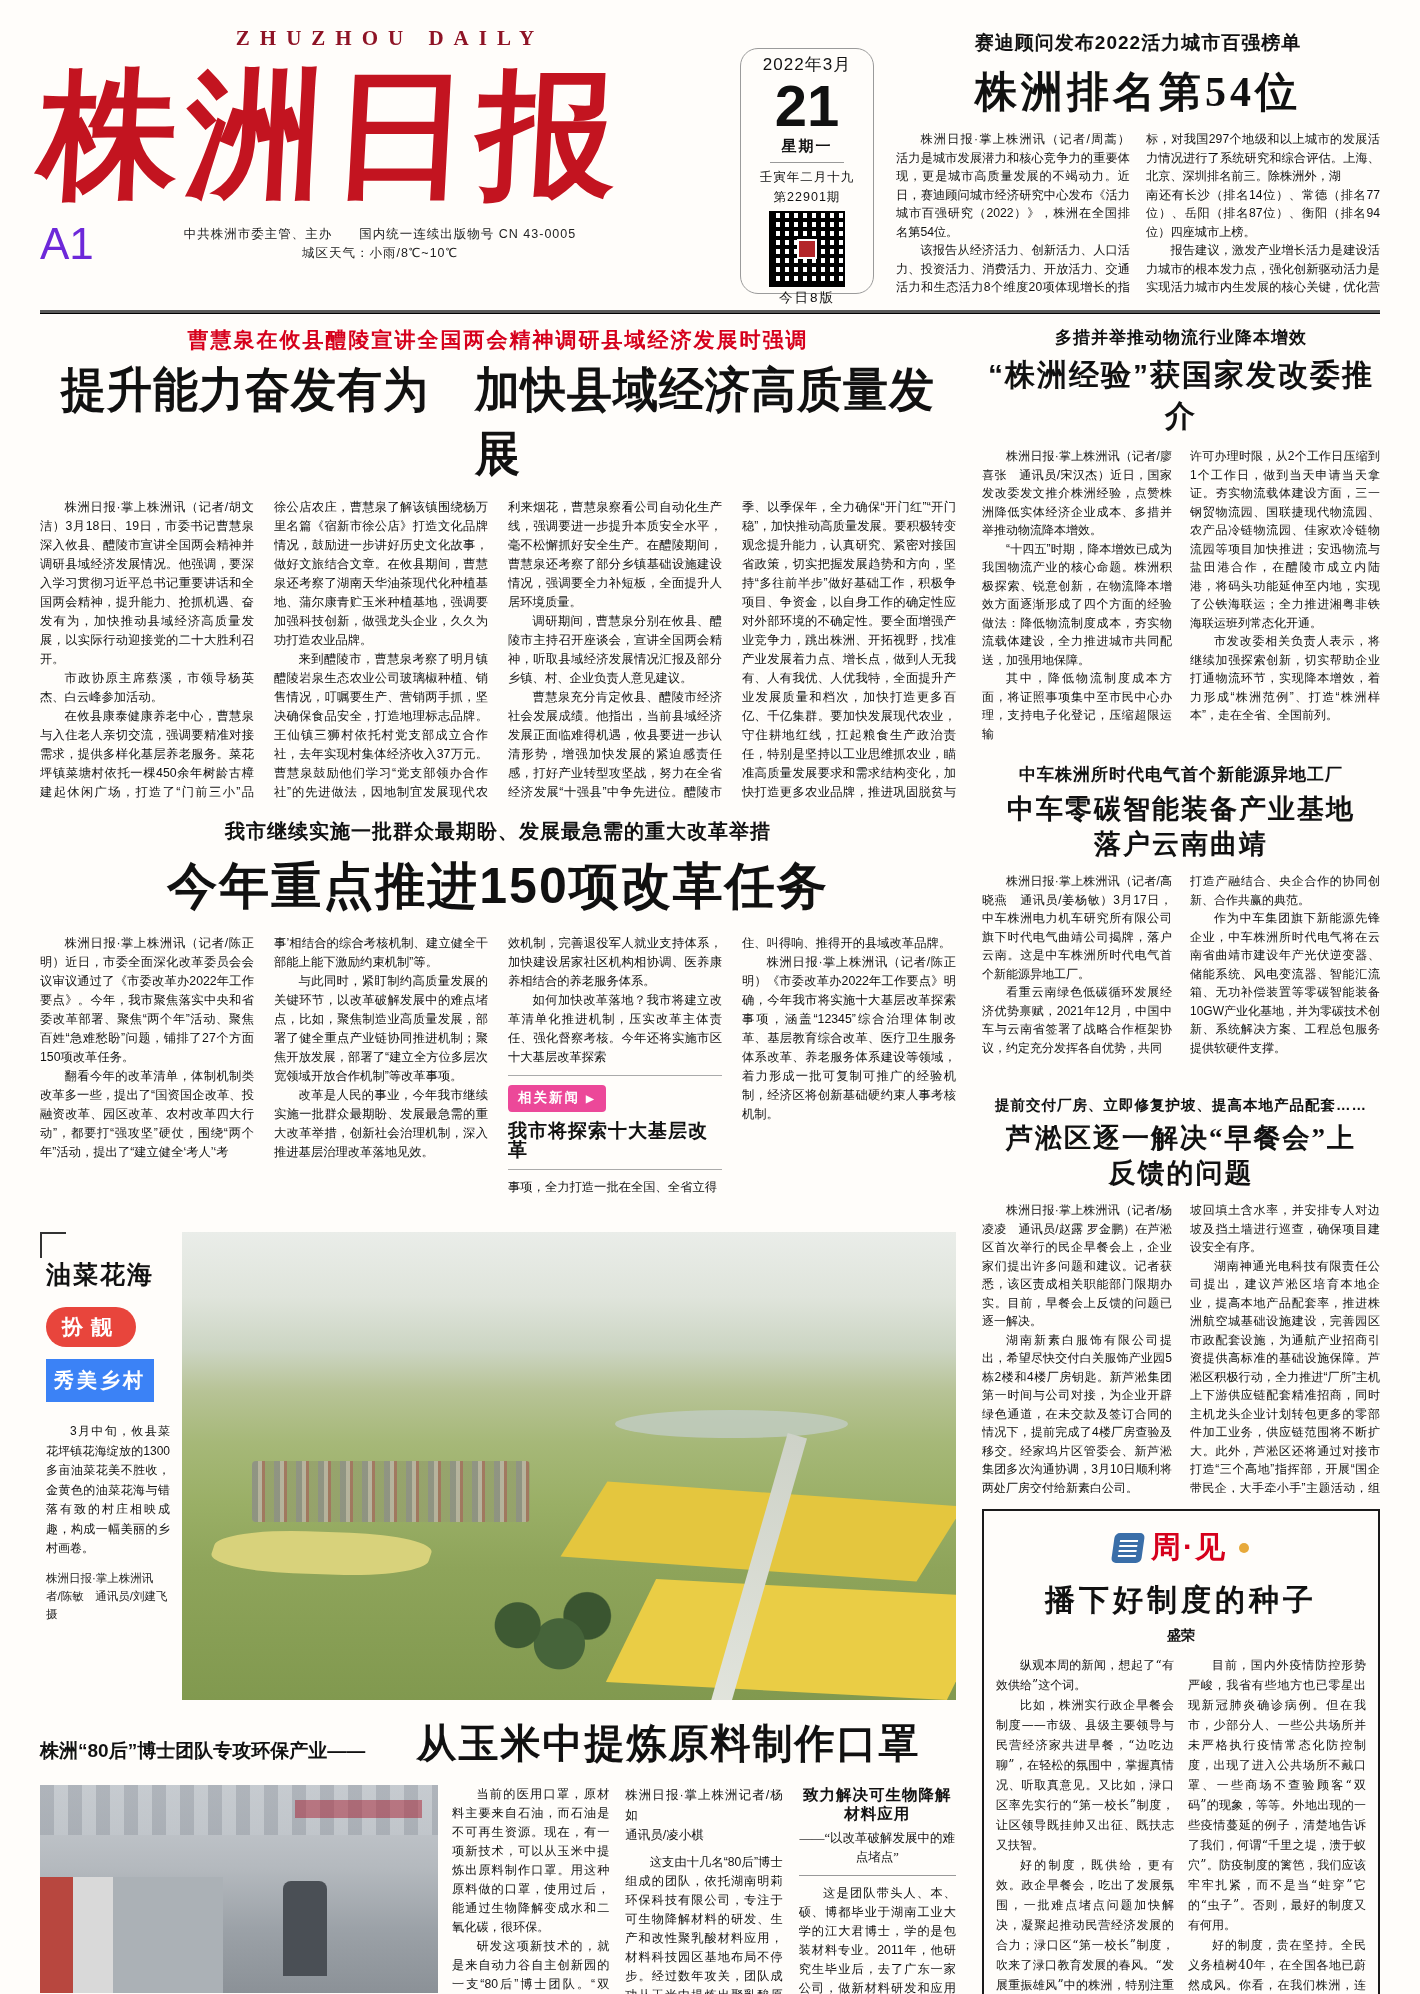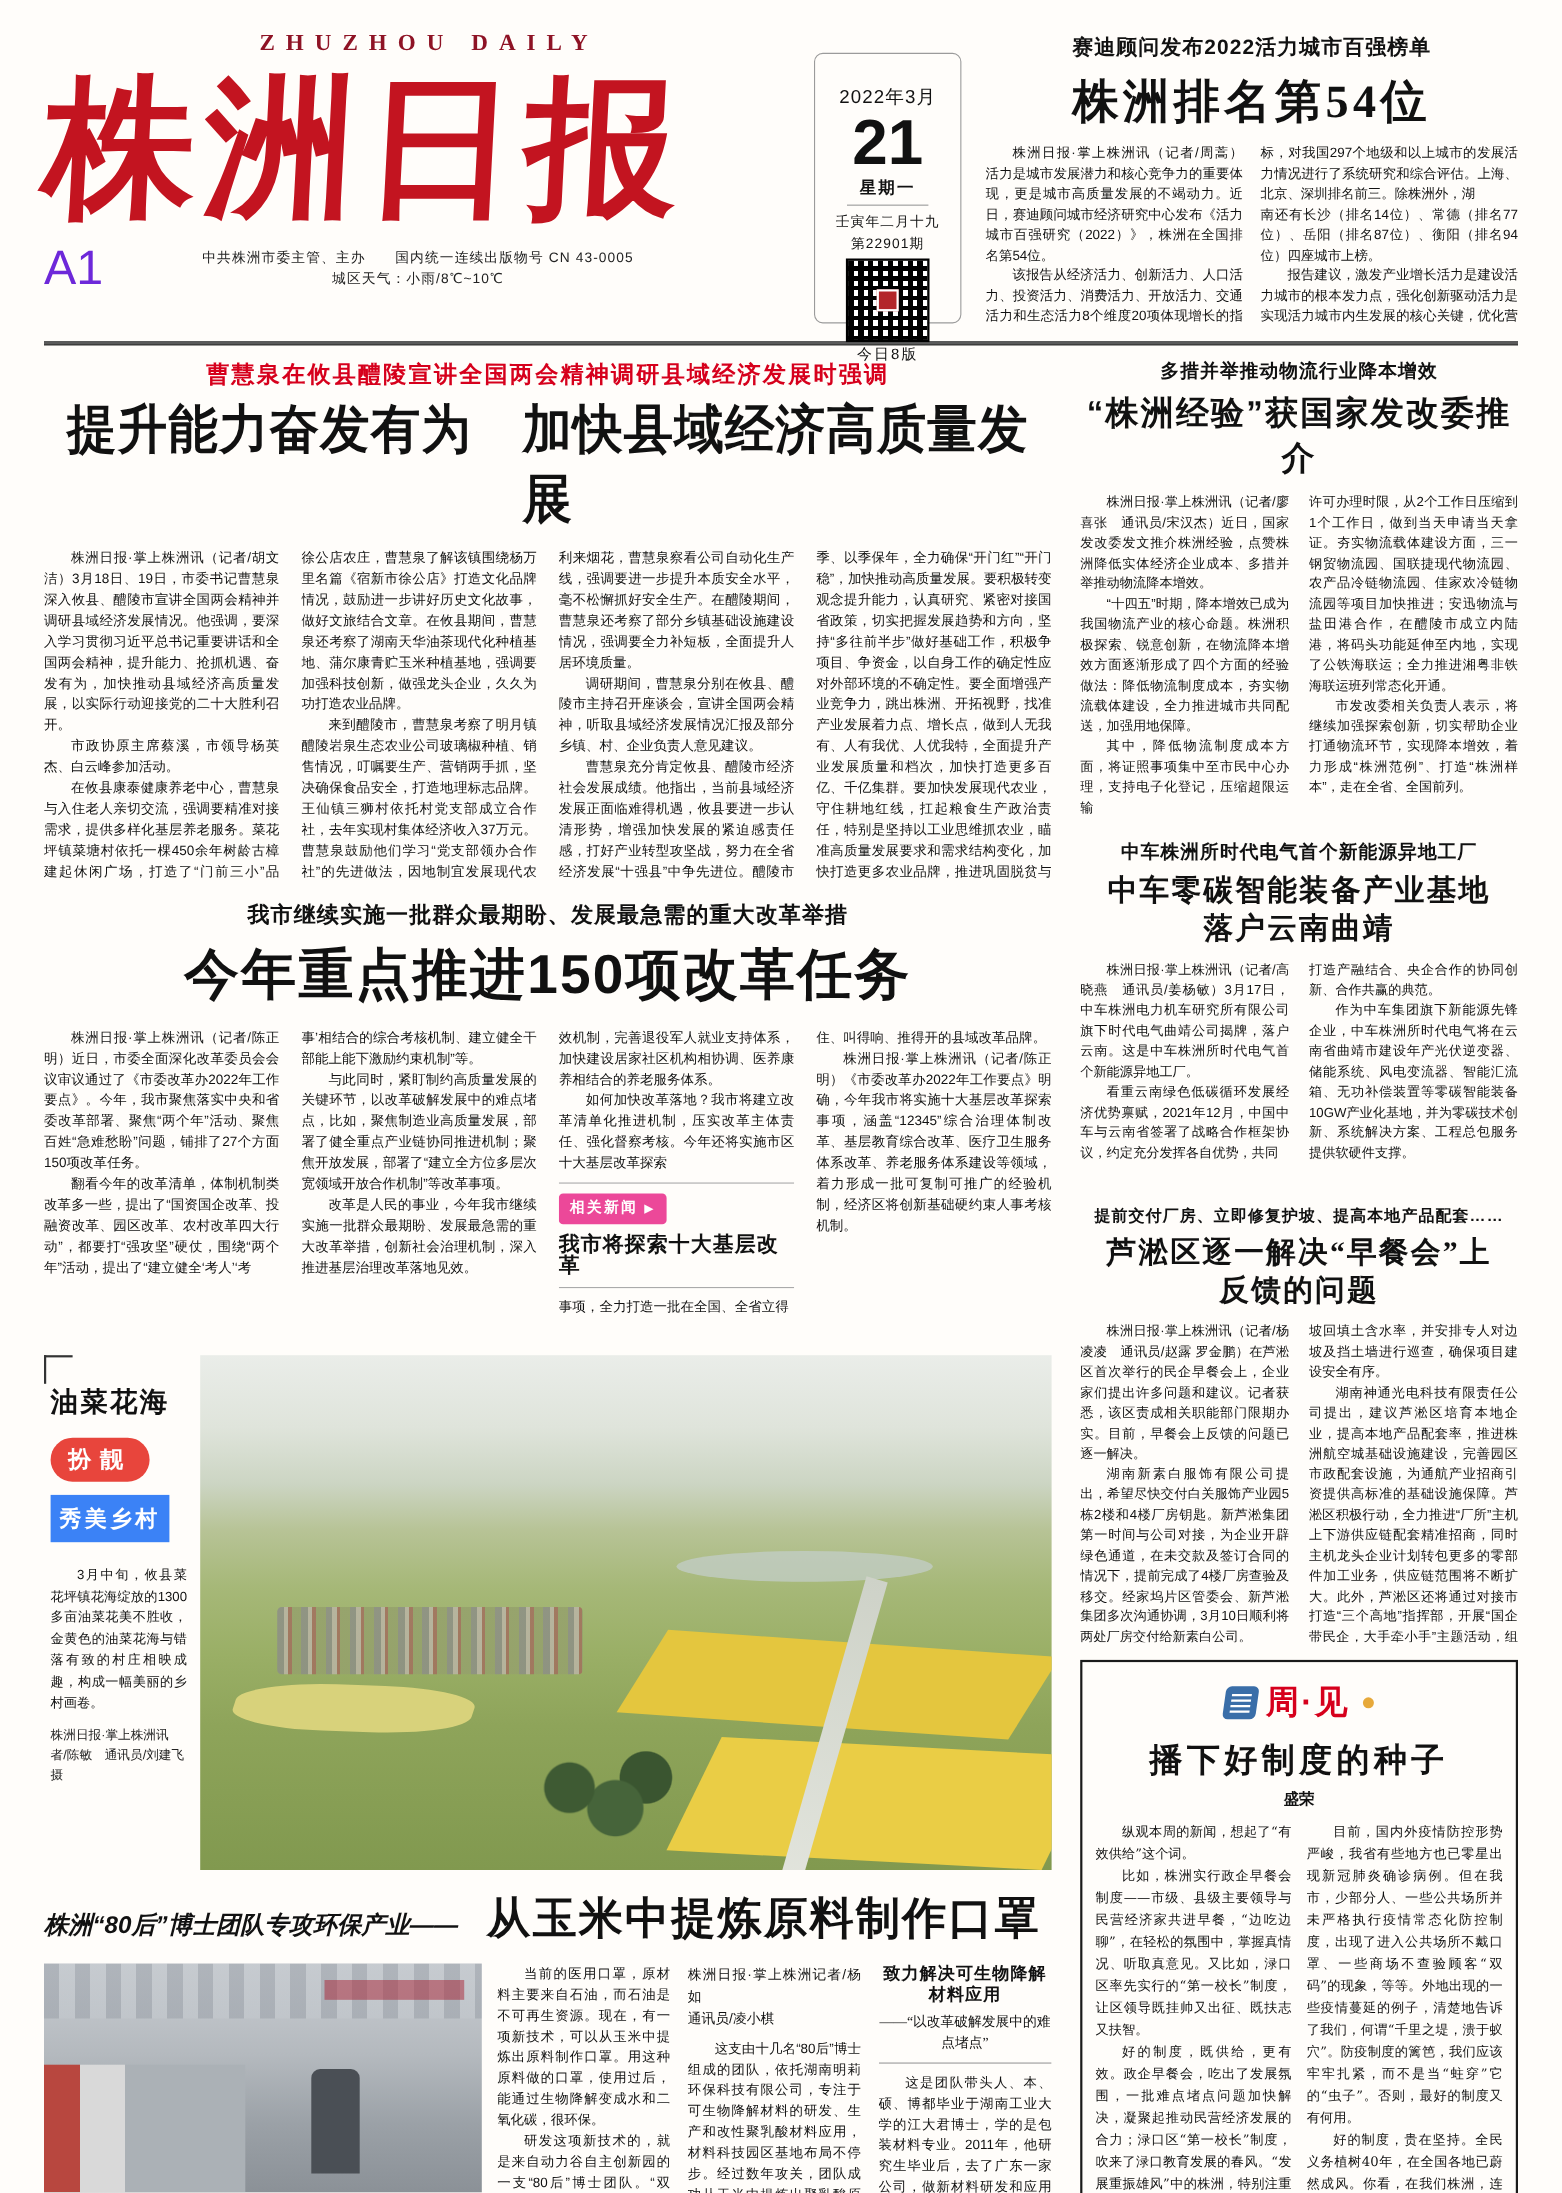--- a/index.html
+++ b/index.html
@@ -7,21 +7,21 @@
   .page { position:relative; width:1420px; height:1994px; margin:0 auto; background:#fffdfa; color:#111; overflow:hidden; }
 
   
   .masthead { position:relative; height:274px; margin:26px 40px 0; }
   .mh-left { position:absolute; left:0; top:0; width:700px; }
   .eng-title { width:560px; margin-left:70px; text-align:center; color:#8e1325; font-family:"Liberation Serif", serif; font-weight:bold; font-size:21px; letter-spacing:10px; }
   .logo { font-size:138px; line-height:1.2; color:#c31420; font-weight:900; letter-spacing:8px; white-space:nowrap; transform:skewX(-3deg); font-family:"DejaVu Serif", serif; }
   .mh-info { display:flex; align-items:center; margin-top:2px; }
   .page-label { font-size:44px; color:#6d28d9; font-weight:400; width:80px; }
   .mh-lines { width:520px; text-align:center; font-size:12.5px; line-height:19px; color:#222; letter-spacing:1px; }
-  .datebox { position:absolute; left:700px; top:22px; width:134px; height:246px; border:1px solid #9b9b9b; border-radius:8px; text-align:center; padding-top:28px; font-size:14px; }
+  .datebox { position:absolute; left:700px; top:22px; width:134px; height:246px; border:1px solid #9b9b9b; border-radius:18px; text-align:center; padding-top:4px; font-size:14px; }
   .db-ym { font-size:17px; letter-spacing:1px; }
   .db-day { font-size:58px; font-weight:bold; line-height:1.05; }
   .db-week { font-size:15px; font-weight:bold; letter-spacing:2px; }
   .db-sep { width:74px; height:1px; background:#999; margin:6px auto; }
   .db-lunar, .db-issue { font-size:12.5px; margin-top:3px; letter-spacing:1px; }
   .qr { position:relative; width:72px; height:72px; margin:7px auto 4px; background:
         repeating-linear-gradient(0deg,#000 0 4px,transparent 4px 9px),
         repeating-linear-gradient(90deg,#000 0 5px,#fff 5px 9px); outline:2px solid #000; }
   .qr-center { position:absolute; left:26px; top:26px; width:20px; height:20px; background:#b3262a; border:2px solid #fff; }
   .db-pages { font-size:13.5px; letter-spacing:2px; margin-top:2px; }
@@ -74,21 +74,21 @@
   .patch.road { left:72%; top:42%; width:2.6%; height:75%; background:linear-gradient(#ced2c8,#e6e8e1); transform:rotate(16deg); }
   .patch.village { left:9%; top:49%; width:36%; height:13%; opacity:.85; border-radius:4px; background:repeating-linear-gradient(90deg,#8d8f86 0 6px,#bab4a5 6px 10px,#a26f5e 10px 13px,#95a16c 13px 22px); }
   .patch.trees { left:38%; top:76%; width:18%; height:20%; background:
       radial-gradient(circle at 30% 40%,#3e5a33 20%,transparent 21%),
       radial-gradient(circle at 60% 60%,#46643a 25%,transparent 26%),
       radial-gradient(circle at 80% 30%,#3a5530 18%,transparent 19%); }
 
   
   .maize { margin-top:16px; }
   .mz-header { display:flex; align-items:baseline; gap:16px; }
-  .mz-kicker { font-size:22px; font-weight:bold; white-space:nowrap;font-style:italic; }
+  .mz-kicker { font-size:19px; font-weight:bold; white-space:nowrap; }
   .mz-headline { flex:1; text-align:center; font-size:40px; font-weight:900; letter-spacing:2px; }
   .mz-content { display:flex; gap:14px; margin-top:14px; }
   .mz-photo-wrap { width:398px; }
   .mz-photo { position:relative; height:208px; overflow:hidden; background:linear-gradient(180deg,#c9cdd2 0%,#b4b9be 40%,#9ba1a7 70%,#8b9197 100%); }
   .mz-machine { position:absolute; left:0; bottom:0; width:46%; height:56%; background:linear-gradient(90deg,#b8473f 0 18%,#d9d9d9 18% 40%,#abb1b6 40% 100%); }
   .mz-pipes { position:absolute; top:0; left:0; right:0; height:24%; background:repeating-linear-gradient(90deg,#9aa0a8 0 14px,#c4c9ce 14px 28px); opacity:.55; }
   .mz-person { position:absolute; right:28%; bottom:8%; width:11%; height:46%; background:#4a4f55; border-radius:8px 8px 0 0; }
   .mz-banner { position:absolute; top:7%; right:4%; width:32%; height:9%; background:#a23; opacity:.5; }
   .mz-cols { flex:1; display:flex; gap:16px; }
   .mz-cols .col { flex:1; min-width:0; font-size:12.2px; line-height:19px; text-align:justify; height:226px; overflow:hidden; }

